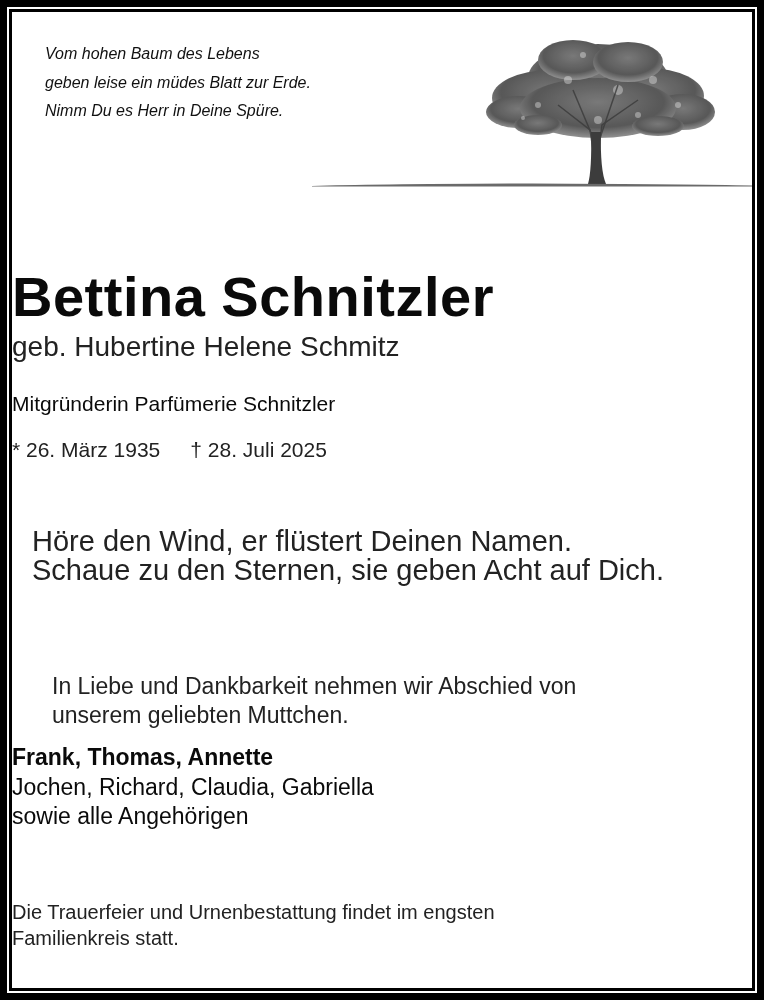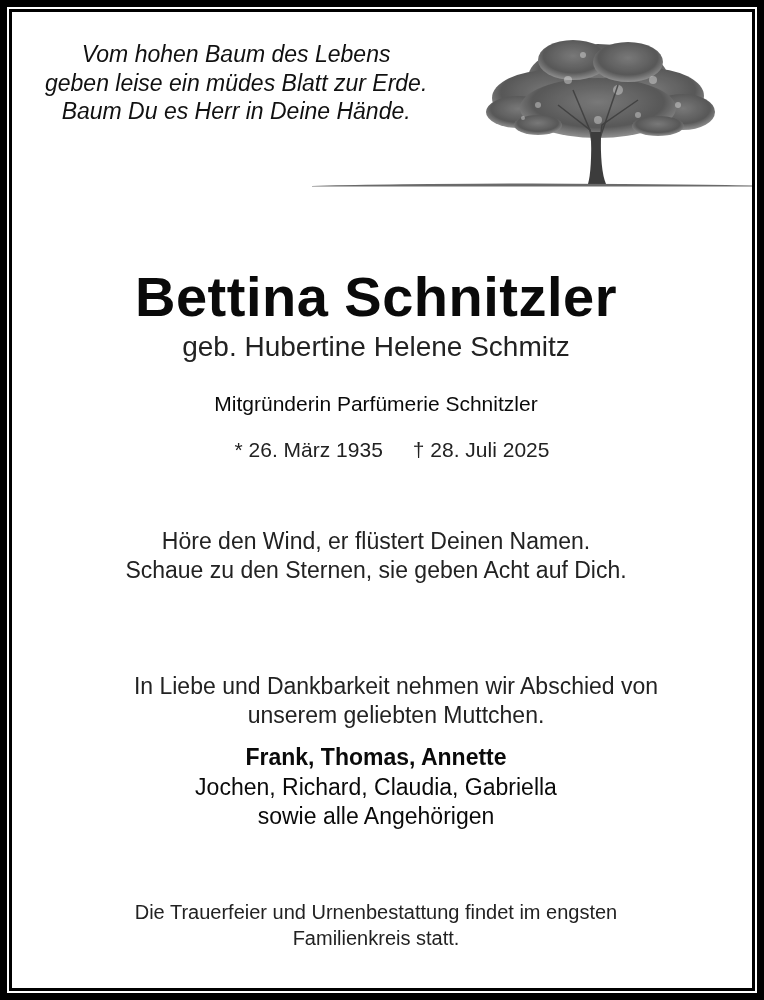--- a/index.html
+++ b/index.html
@@ -9,49 +9,49 @@
       box-sizing: border-box; border: 7px solid #000; background: #fff;
     }
     .frame-inner {
       position: absolute; left: 9px; top: 9px; right: 9px; bottom: 9px;
       border: 3px solid #000; background: #fff;
     }
     .page { position: absolute; left: 0; top: 0; width: 764px; height: 1000px; }
     .font { font-family: "Liberation Sans", sans-serif; color: #000; }
     .verse-top {
       position: absolute; left: 45px; top: 40px;
-      font-size: 23px; font-style: italic; line-height: 28.5px; color: #111; text-align: center;
+      font-size: 16px; font-style: italic; line-height: 28.5px; color: #111;
     }
     .tree { position: absolute; left: 478px; top: 20px; width: 240px; height: 166px; }
     .horizon { position: absolute; left: 312px; top: 183px; width: 440px; height: 4px; }
-    .center { position: absolute; left: 12px; right: 24px; text-align: center; }
+    .center { position: absolute; left: 12px; right: 24px; text-align: left; }
     .name { top: 262px; font-size: 56px; font-weight: bold; letter-spacing: 0.5px; line-height: 70px; color: #0a0a0a; }
     .birthname { top: 334px; font-size: 28px; line-height: 26px; color: #222; }
     .role { top: 390px; font-size: 21px; font-weight: normal; line-height: 28px; color: #0a0a0a; }
-    .dates { top: 436px; font-size: 21px; line-height: 28px; color: #222; padding-left: 32px; }
+    .dates { top: 436px; font-size: 21px; line-height: 28px; color: #222; }
     .dates .gap { display: inline-block; width: 30px; }
-    .verse-mid { top: 527px; font-size: 23px; line-height: 29px; color: #222; }
+    .verse-mid { top: 527px; font-size: 29px; line-height: 29px; color: #222; margin-left: 20px; }
     .farewell { top: 672px; font-size: 23px; line-height: 29px; color: #222; padding-left: 40px; }
     .family { top: 743px; font-size: 23px; line-height: 29.5px; color: #0a0a0a; }
     .family .bold { font-weight: bold; }
     .service { top: 899px; font-size: 20px; line-height: 26px; color: #222; }
     .line { display: block; }
   </style>
 </head>
 <body>
 
 <div class="frame-outer"></div>
 <div class="frame-inner"></div>
 
 <div class="page font">
 
   <div class="verse-top">
     <span class="line">Vom hohen Baum des Lebens</span>
     <span class="line">geben leise ein müdes Blatt zur Erde.</span>
-    <span class="line">Baum Du es Herr in Deine Hände.</span>
+    <span class="line">Nimm Du es Herr in Deine Spüre.</span>
   </div>
 
   <svg class="tree" viewBox="0 0 240 166" xmlns="http://www.w3.org/2000/svg">
     <defs>
       <radialGradient id="crownShade" cx="50%" cy="40%" r="60%">
         <stop offset="0%" stop-color="#6e6e6e"></stop>
         <stop offset="70%" stop-color="#4a4a4a"></stop>
         <stop offset="100%" stop-color="#888"></stop>
       </radialGradient>
     </defs>

